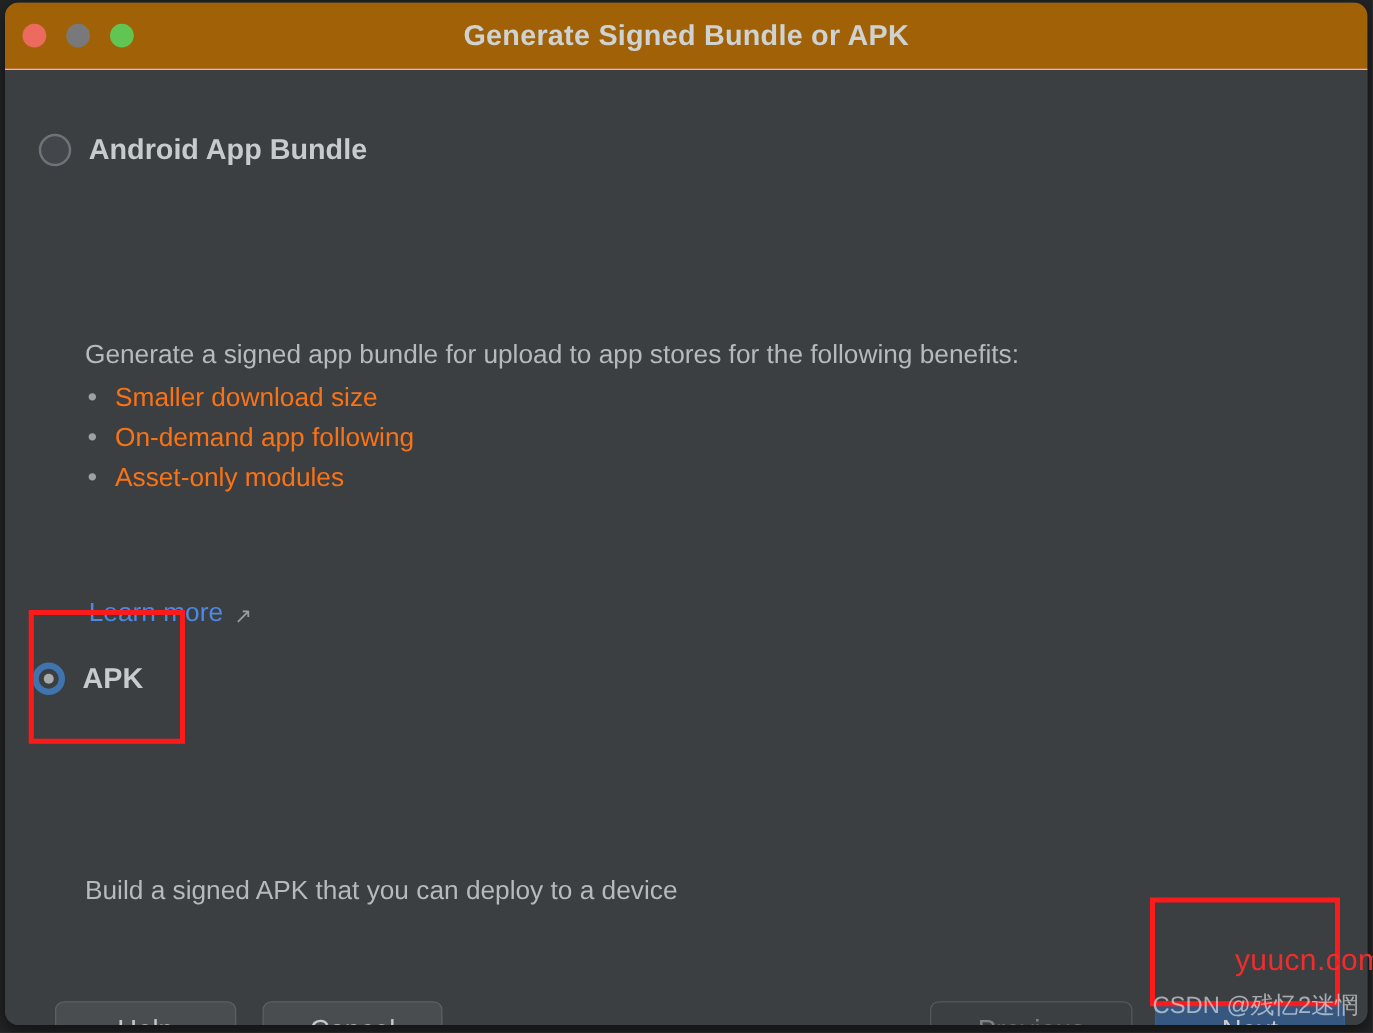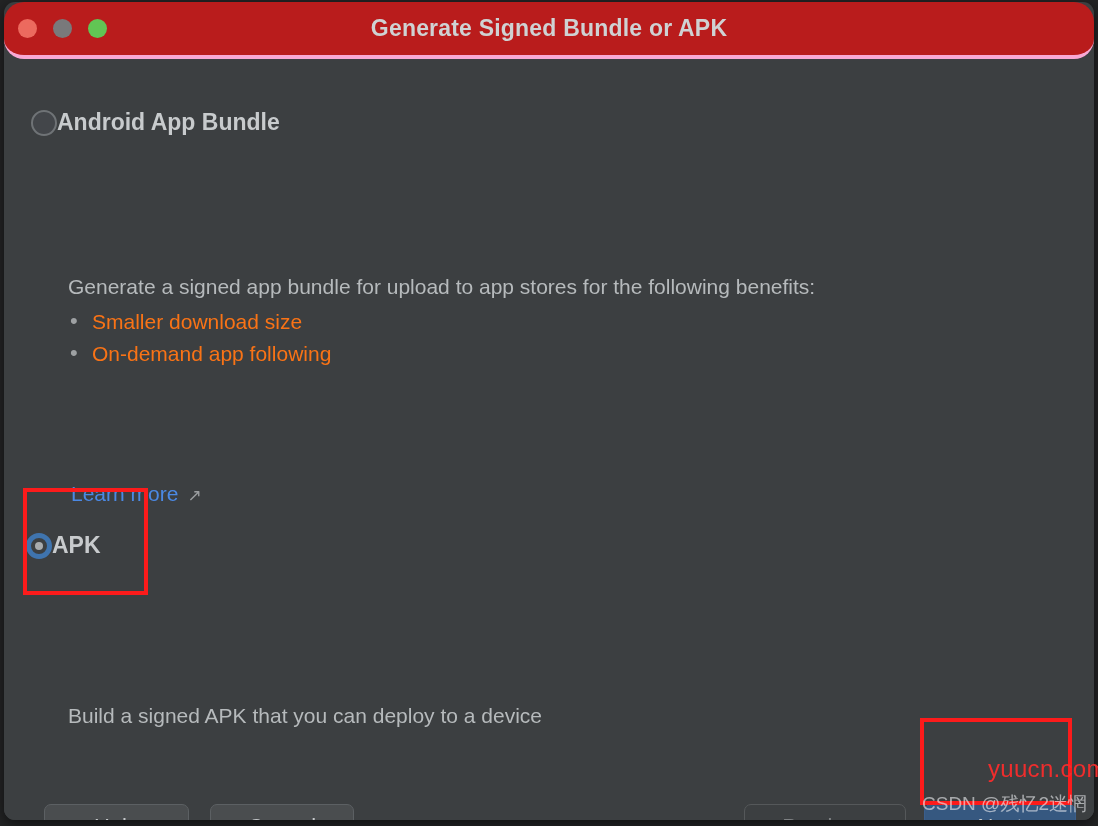--- a/index.html
+++ b/index.html
@@ -29,25 +29,24 @@
     border-radius: 11px;
     background: #3c3f41;
     box-shadow: 0 4px 14px rgba(0,0,0,0.55);
     overflow: hidden;
   }
 
   
   .titlebar {
     position: relative;
     height: 53px;
-    background: #b91c1c;
-    border-bottom: 4px solid #f9a8d4;
+    background: #a16207;
+    border-bottom: 1px solid #f9a8d4;
     display: flex;
     align-items: center;
-    border-radius: 20px;
   }
 
   .traffic {
     position: absolute;
     left: 14px;
     top: 0;
     height: 53px;
     display: flex;
     align-items: center;
     gap: 16px;
@@ -78,20 +77,21 @@
     position: relative;
     height: 765px;
     background: #3c3f41;
   }
 
   
   .option-row {
     position: absolute;
     display: flex;
     align-items: center;
+    gap: 14px;
   }
   .option-bundle { left: 27px; top: 50px; }
   .option-apk    { left: 22px; top: 473px; }
 
   .radio {
     width: 26px;
     height: 26px;
     border-radius: 50%;
     box-sizing: border-box;
     flex: 0 0 auto;
@@ -268,20 +268,21 @@
       <div class="option-row option-bundle">
         <span class="radio off"></span>
         <span class="option-label">Android App Bundle</span>
       </div>
 
       <div class="desc desc-main">Generate a signed app bundle for upload to app stores for the following benefits:</div>
 
       <ul class="benefits">
         <li>Smaller download size</li>
         <li>On-demand app following</li>
+        <li>Asset-only modules</li>
       </ul>
 
       <div class="learn-more">
         <span class="lm-text">Learn more</span>
         <span class="lm-arrow">↗</span>
       </div>
 
       <div class="option-row option-apk">
         <span class="radio on"></span>
         <span class="option-label">APK</span>

